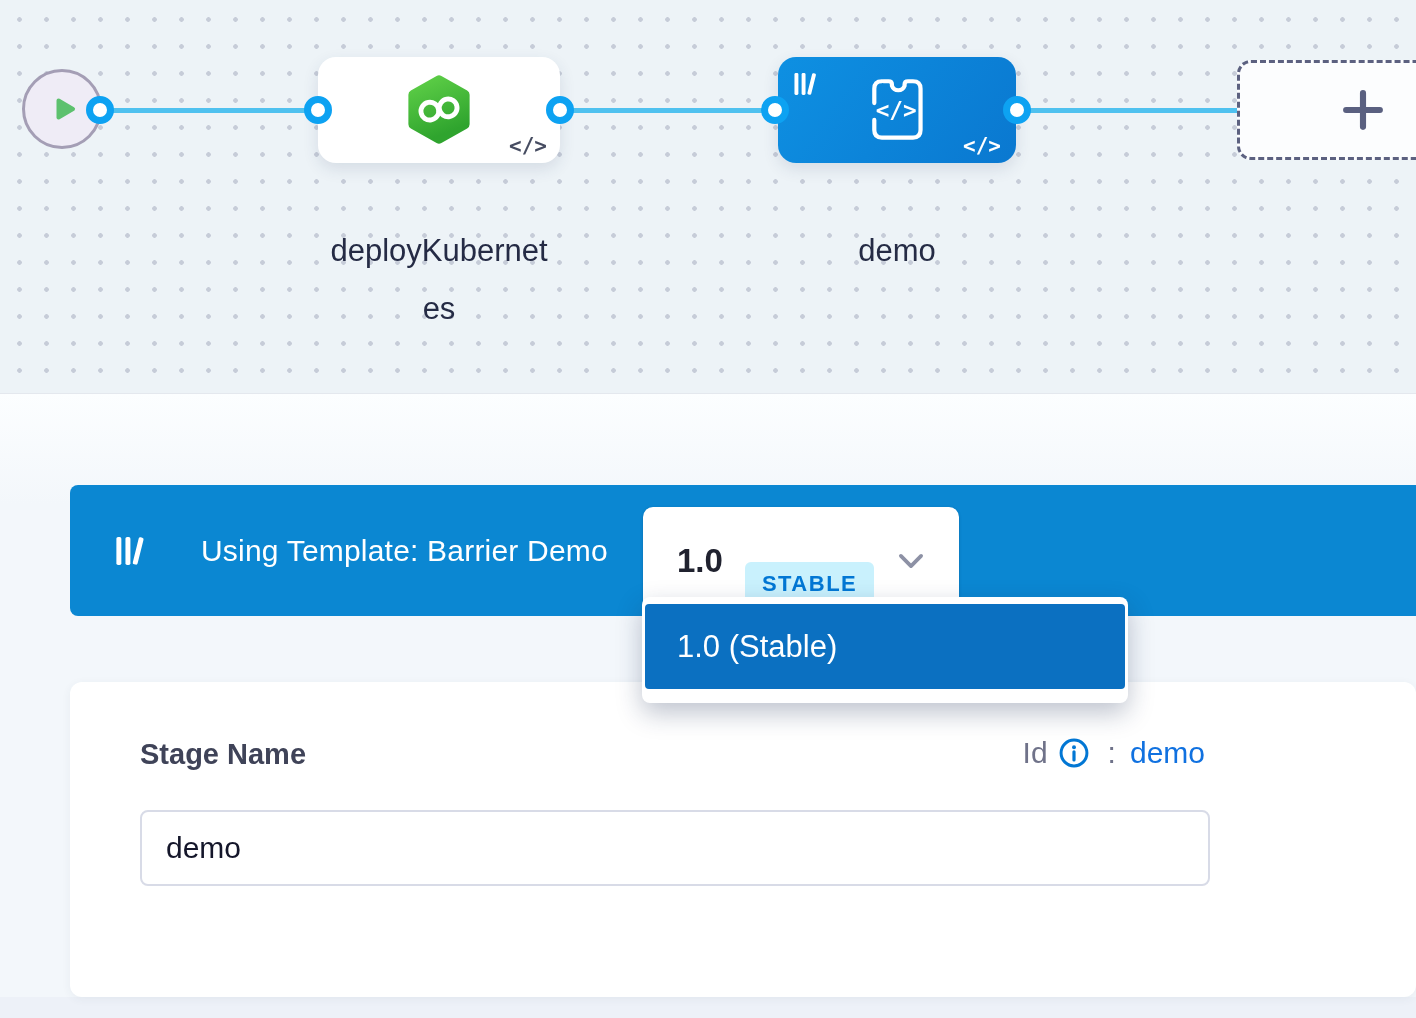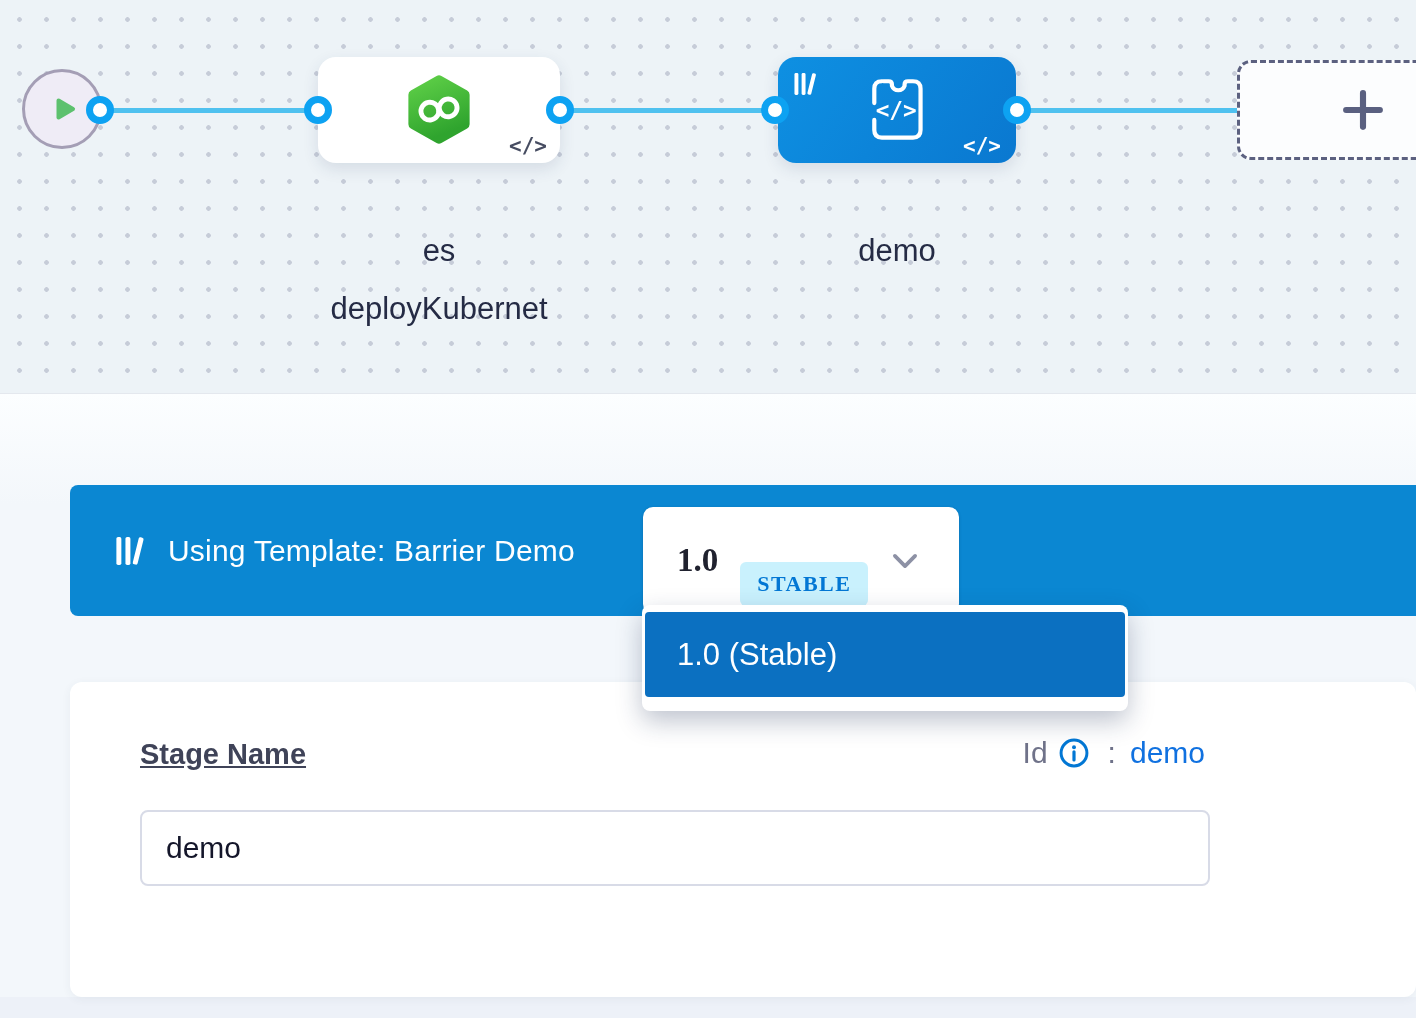--- a/index.html
+++ b/index.html
@@ -44,42 +44,42 @@
     color:#2b3048;white-space:nowrap;}
 
   
   .lower{position:absolute;left:0;top:394px;width:1416px;height:624px;
     background:linear-gradient(180deg,#fcfeff 0px,#f3f7fb 110px,#f3f7fb 100%);}
   .footer-strip{position:absolute;left:0;top:997px;width:1416px;height:21px;background:#edf1f8;}
 
   
   .banner{position:absolute;left:70px;top:485px;width:1346px;height:131px;
     background:#0b87d2;border-radius:8px 0 0 8px;display:flex;align-items:center;
-    padding-left:42px;box-sizing:border-box;z-index:5;}
+    padding-left:42px;box-sizing:border-box;z-index:5;gap:33px;}
   .banner-text{color:#fff;font-size:30px;font-weight:500;margin-left:18px;letter-spacing:.2px;}
   .version-chip{position:absolute;left:573px;top:22px;width:316px;height:107px;background:#fff;
     border-radius:10px;display:flex;align-items:center;padding:0 22px;box-sizing:border-box;
-    box-shadow:0 1px 3px rgba(0,30,60,.25);cursor:pointer;font-family:Liberation Serif, serif;}
+    box-shadow:0 1px 3px rgba(0,30,60,.25);cursor:pointer;}
   .chip-version{font-size:33px;font-weight:bold;color:#20222f;margin-left:12px;}
   .chip-badge{margin-left:22px;background:#c9f1fd;color:#0277d4;font-size:22px;font-weight:bold;
     letter-spacing:1.5px;padding:9px 17px;border-radius:6px;margin-top:46px;}
   .chip-chevron{margin-left:24px;display:flex;}
 
   
   .dropdown{position:absolute;left:642px;top:597px;width:486px;height:106px;background:#fff;
     border-radius:8px;box-shadow:0 10px 26px rgba(20,40,80,.28);z-index:6;
-    padding:7px 3px 10px 3px;box-sizing:border-box;margin-top:8px;}
+    padding:7px 3px 10px 3px;box-sizing:border-box;}
   .dropdown-item{height:85px;background:#0b70c1;border-radius:4px;color:#fff;font-size:31px;
     line-height:85px;padding-left:32px;cursor:pointer;}
 
   
   .card{position:absolute;left:70px;top:682px;width:1346px;height:315px;background:#fff;
     border-radius:12px;box-shadow:0 2px 10px rgba(50,60,90,.06);z-index:4;}
   .stage-name-label{position:absolute;left:70px;top:56px;font-size:29px;font-weight:bold;
-    color:#3f4358;text-decoration:underline;}
+    color:#3f4358;}
   .id-row{position:absolute;top:54px;right:211px;display:flex;align-items:center;}
   .id-label{font-size:30px;color:#6f7289;}
   .id-info{margin-left:10px;display:flex;}
   .id-sep{font-size:30px;color:#6f7289;margin-left:18px;}
   .id-value{font-size:30px;color:#1071e0;margin-left:14px;}
   .name-input{position:absolute;left:70px;top:128px;width:1070px;height:76px;box-sizing:border-box;
     border:2px solid #d8dbe7;border-radius:8px;background:#fff;padding:0 24px;
     font-family:"Liberation Sans",sans-serif;font-size:30px;color:#14162a;outline:none;}
 </style>
 </head>
@@ -146,22 +146,22 @@
       </span>
     </div>
 
     <div class="port port1"></div>
     <div class="port port2"></div>
     <div class="port port3"></div>
     <div class="port port4"></div>
     <div class="port port5"></div>
 
     <div class="node-label label1">
+      <div>deployKubernet</div>
       <div>es</div>
-      <div>deployKubernet</div>
     </div>
     <div class="node-label label2">
       <div>demo</div>
     </div>
   </div>
 
   <div class="lower"></div>
 
   <div class="banner">
     <span style="display:flex;">

